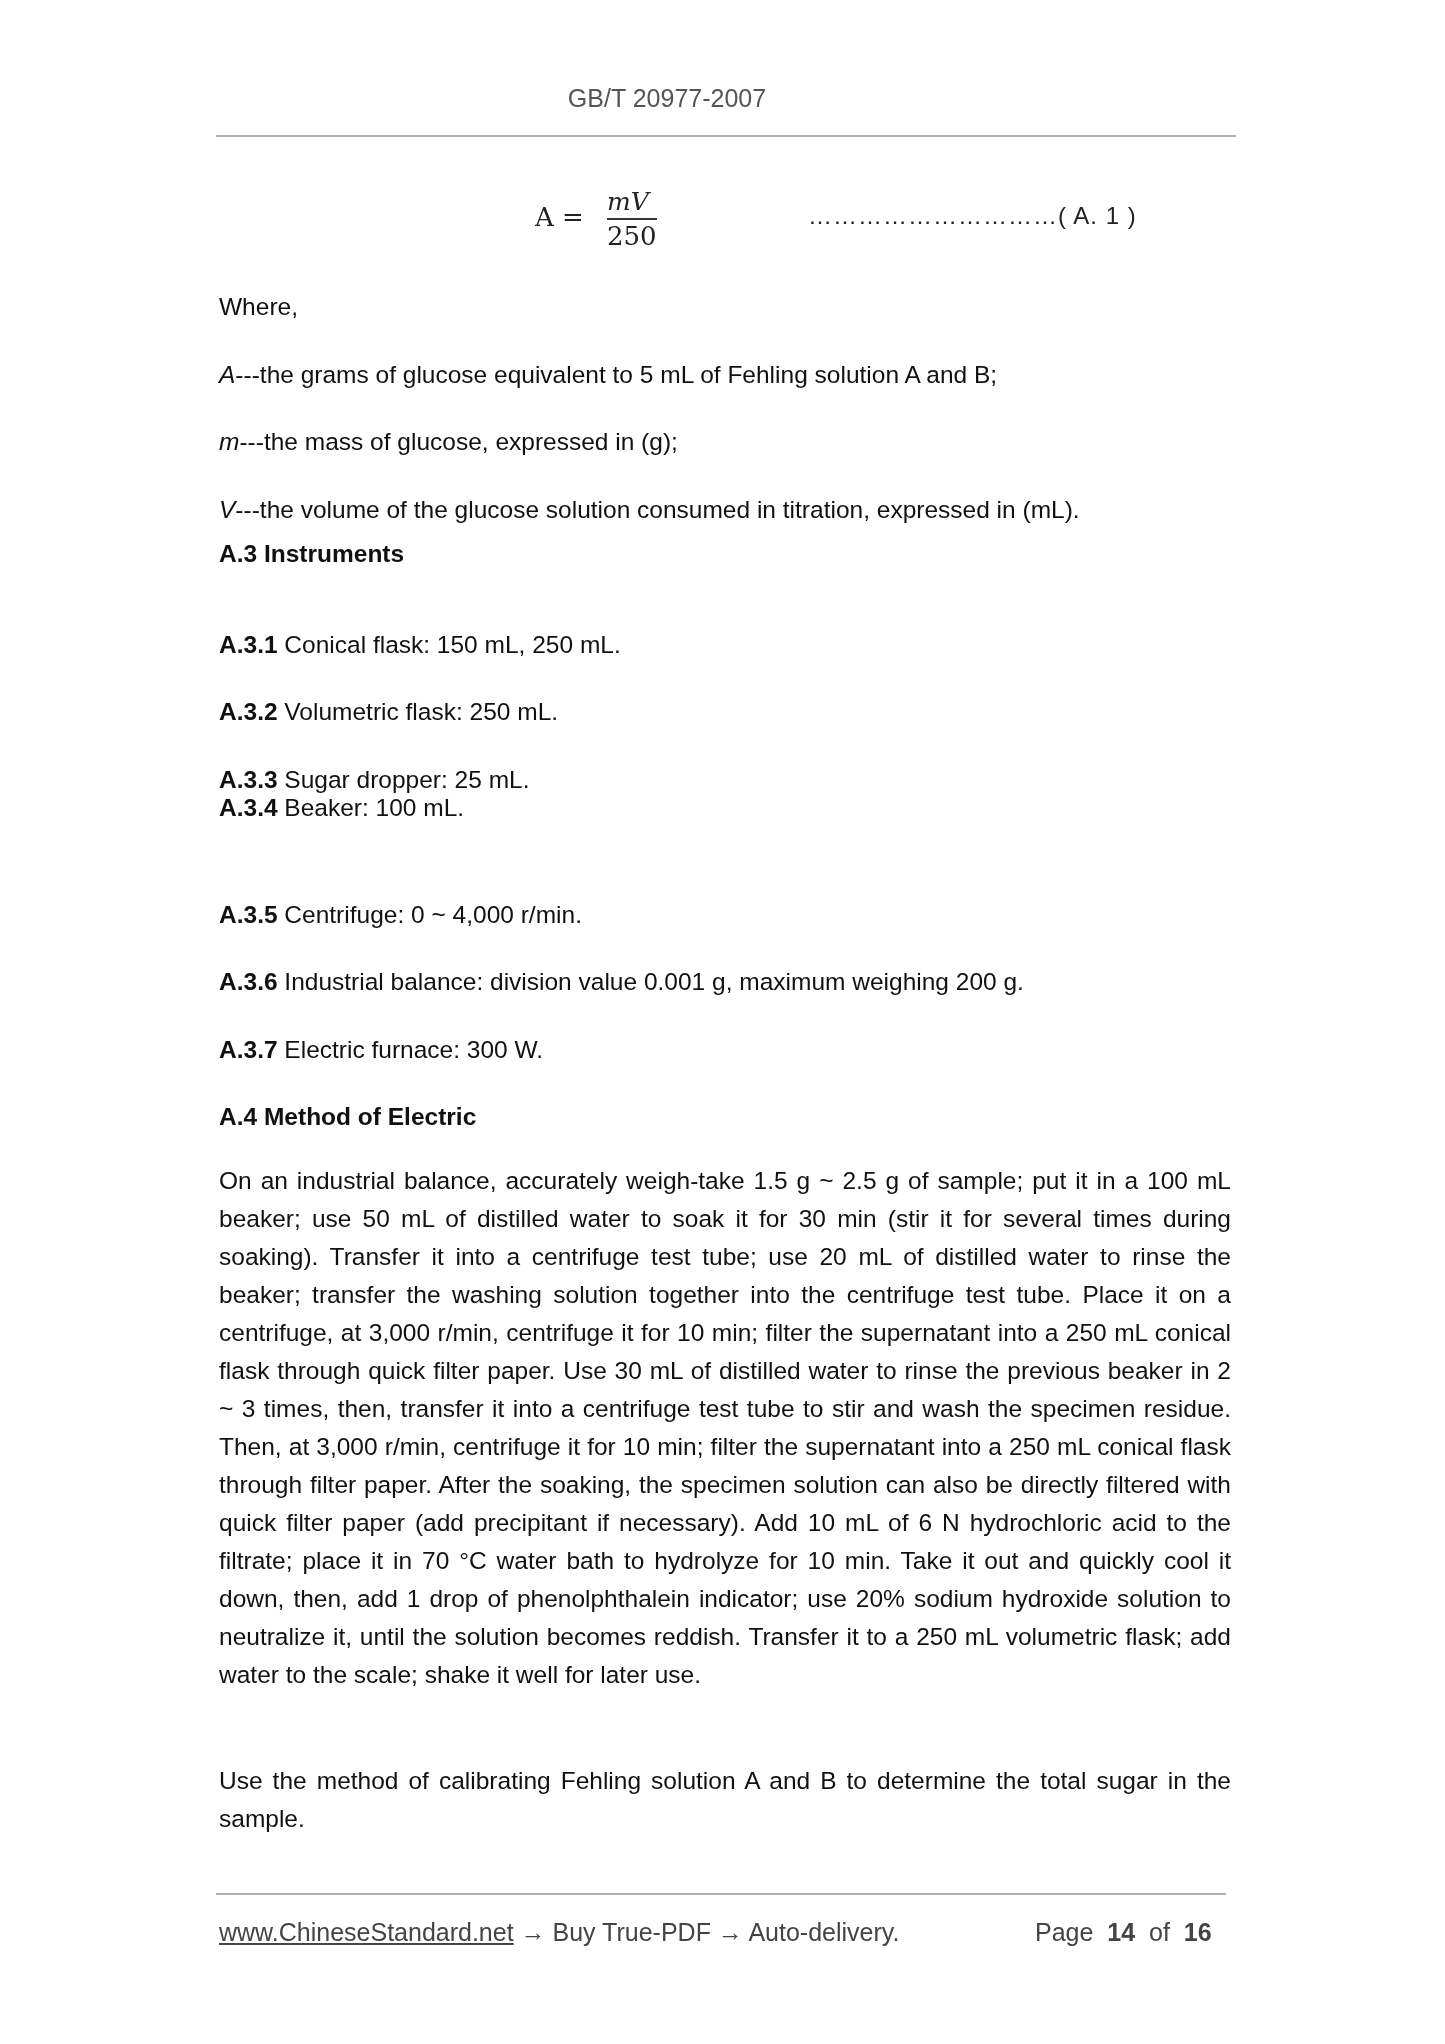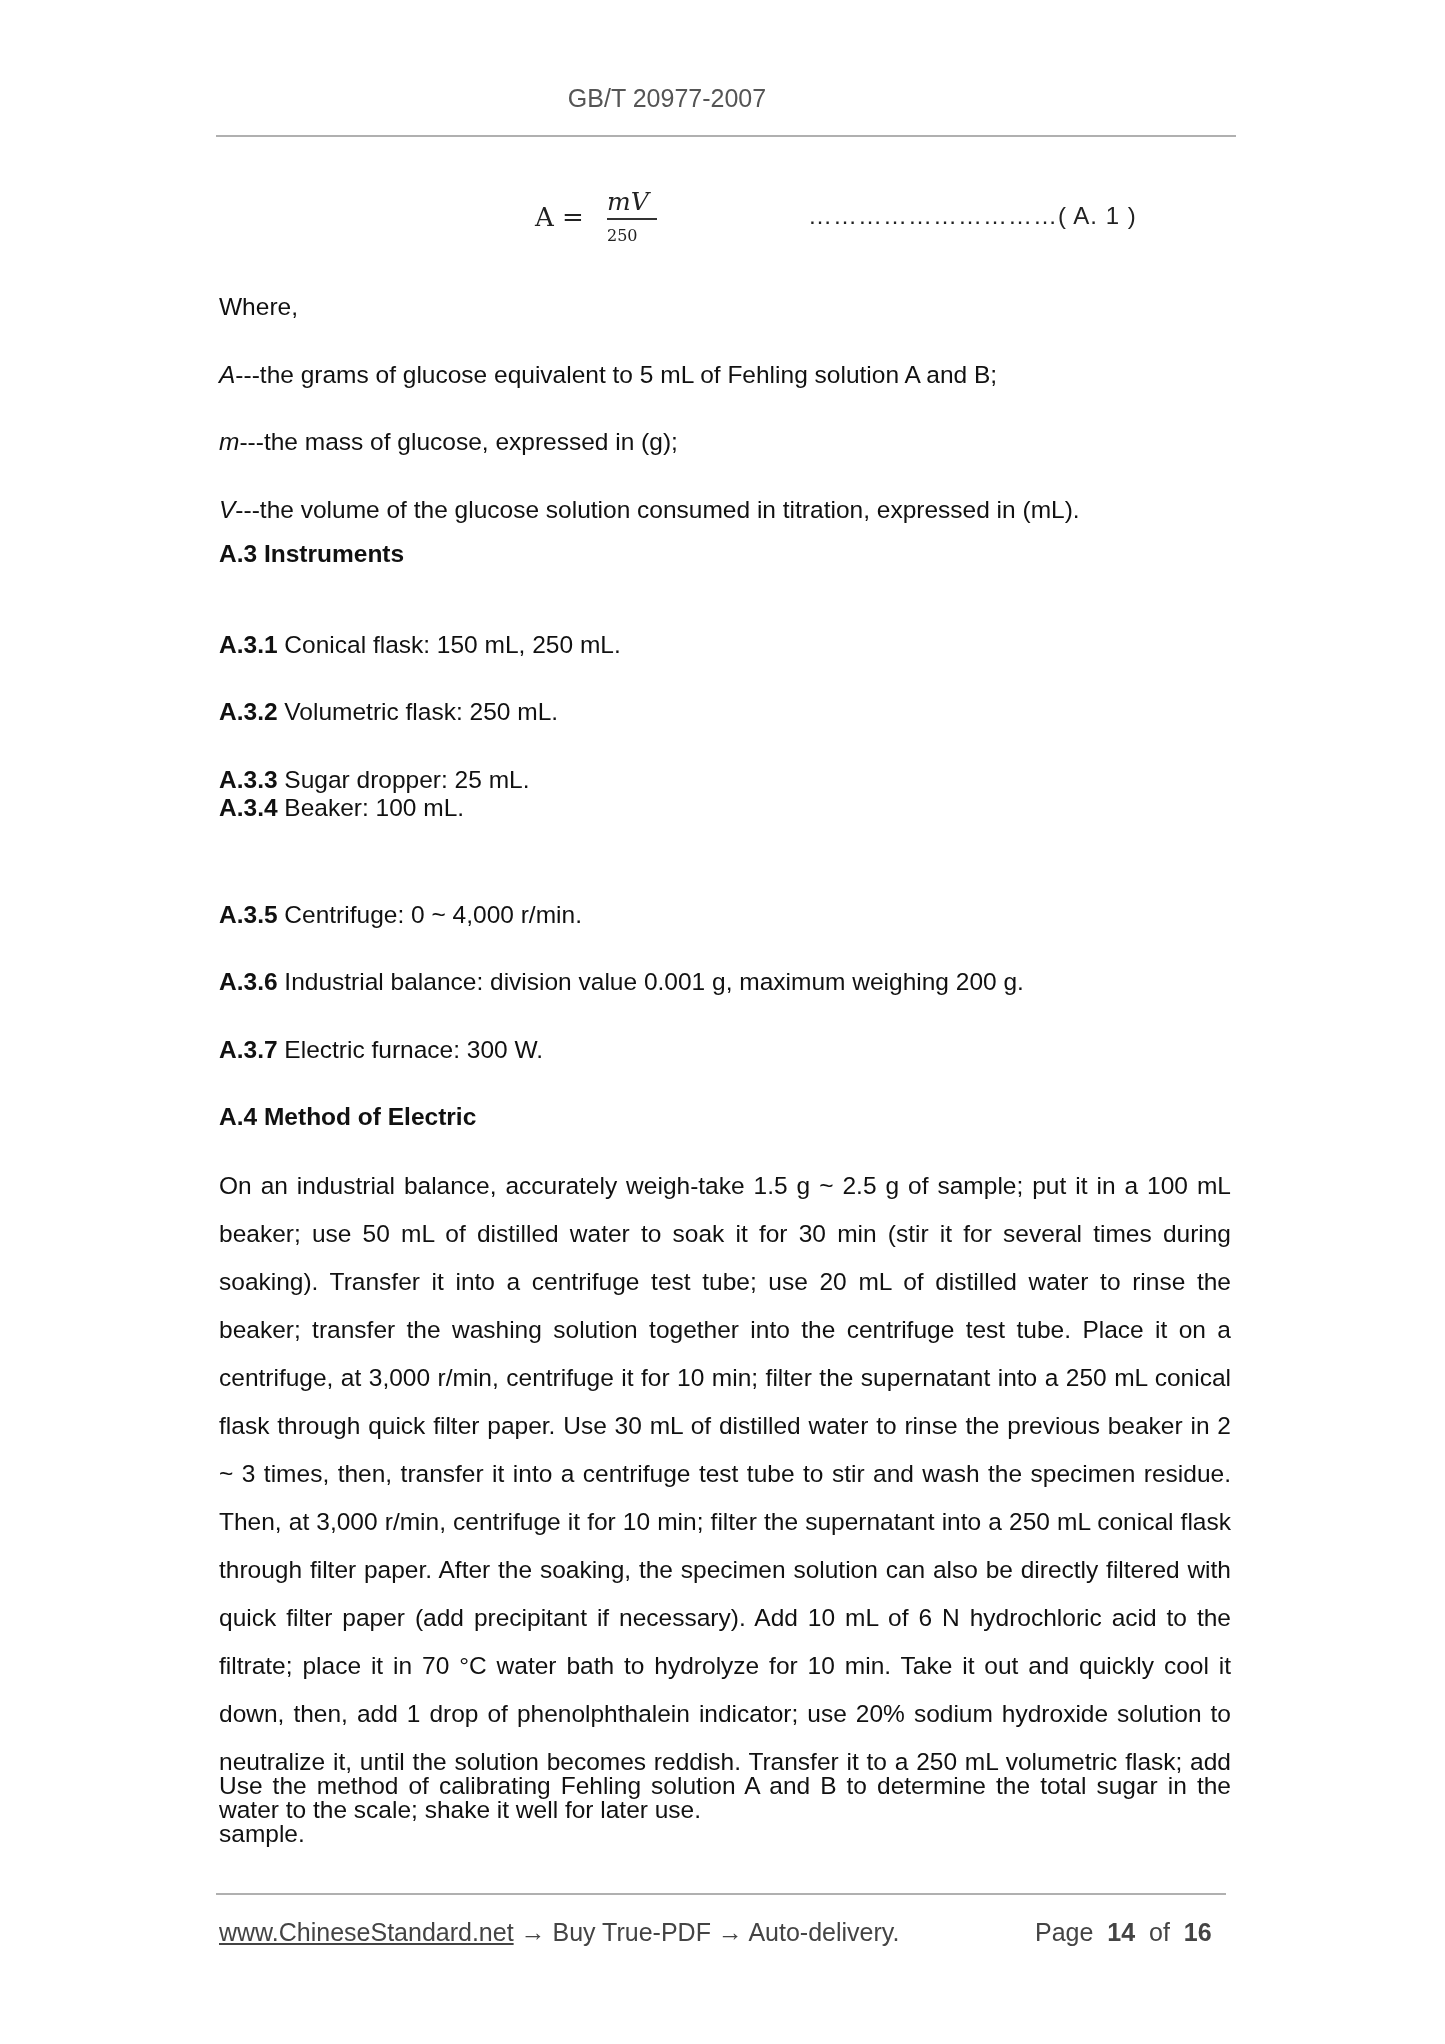--- a/index.html
+++ b/index.html
@@ -6,27 +6,27 @@
   body { width:1445px; height:2044px; position:relative; overflow:hidden;
          font-family:"Liberation Sans", sans-serif; color:#111; }
   .hdr { position:absolute; top:84px; left:0; width:1334px; text-align:center;
          font-size:25px; color:#555; }
   .rule-top { position:absolute; top:135px; left:216px; width:1020px; height:2px; background:#b0b0b0; }
   .formula { position:absolute; top:188px; left:535px; font-family:"DejaVu Serif","Liberation Serif", serif; color:#222; font-size:26px; }
   .formula .lhs { position:absolute; top:14px; left:0; white-space:nowrap; }
   .formula .frac { position:absolute; left:72px; top:0; width:50px; }
   .formula .num { font-style:italic; font-size:25px; display:block; line-height:28px; }
   .formula .bar { display:block; height:2px; background:#333; margin:2px 0; }
-  .formula .den { font-size:16px; display:block; line-height:28px; }
+  .formula .den { font-size:26px; display:block; line-height:28px; }
   .eqnum { position:absolute; top:202px; left:808px; font-family:Liberation Sans, sans-serif;
            font-size:24px; color:#222; letter-spacing:1px; white-space:nowrap; }
   .line { position:absolute; left:219px; font-size:24.5px; white-space:nowrap; }
   .line b { font-weight:bold; }
   .line i { font-style:italic; }
-  .para { position:absolute; left:219px; width:1012px; font-size:24.5px; line-height:48px;
+  .para { position:absolute; left:219px; width:1012px; font-size:24.5px; line-height:38px;
           text-align:justify; }
   .rule-bot { position:absolute; top:1893px; left:216px; width:1010px; height:2px; background:#b0b0b0; }
   .foot-left { position:absolute; top:1918px; left:219px; font-size:25px; color:#444; white-space:nowrap; }
   .foot-left a { color:#444; text-decoration:underline; }
   .foot-right { position:absolute; top:1918px; left:1035px; font-size:25px; color:#444; white-space:nowrap; }
   .foot-right b { font-weight:bold; }
 </style>
 </head>
 <body>
 

